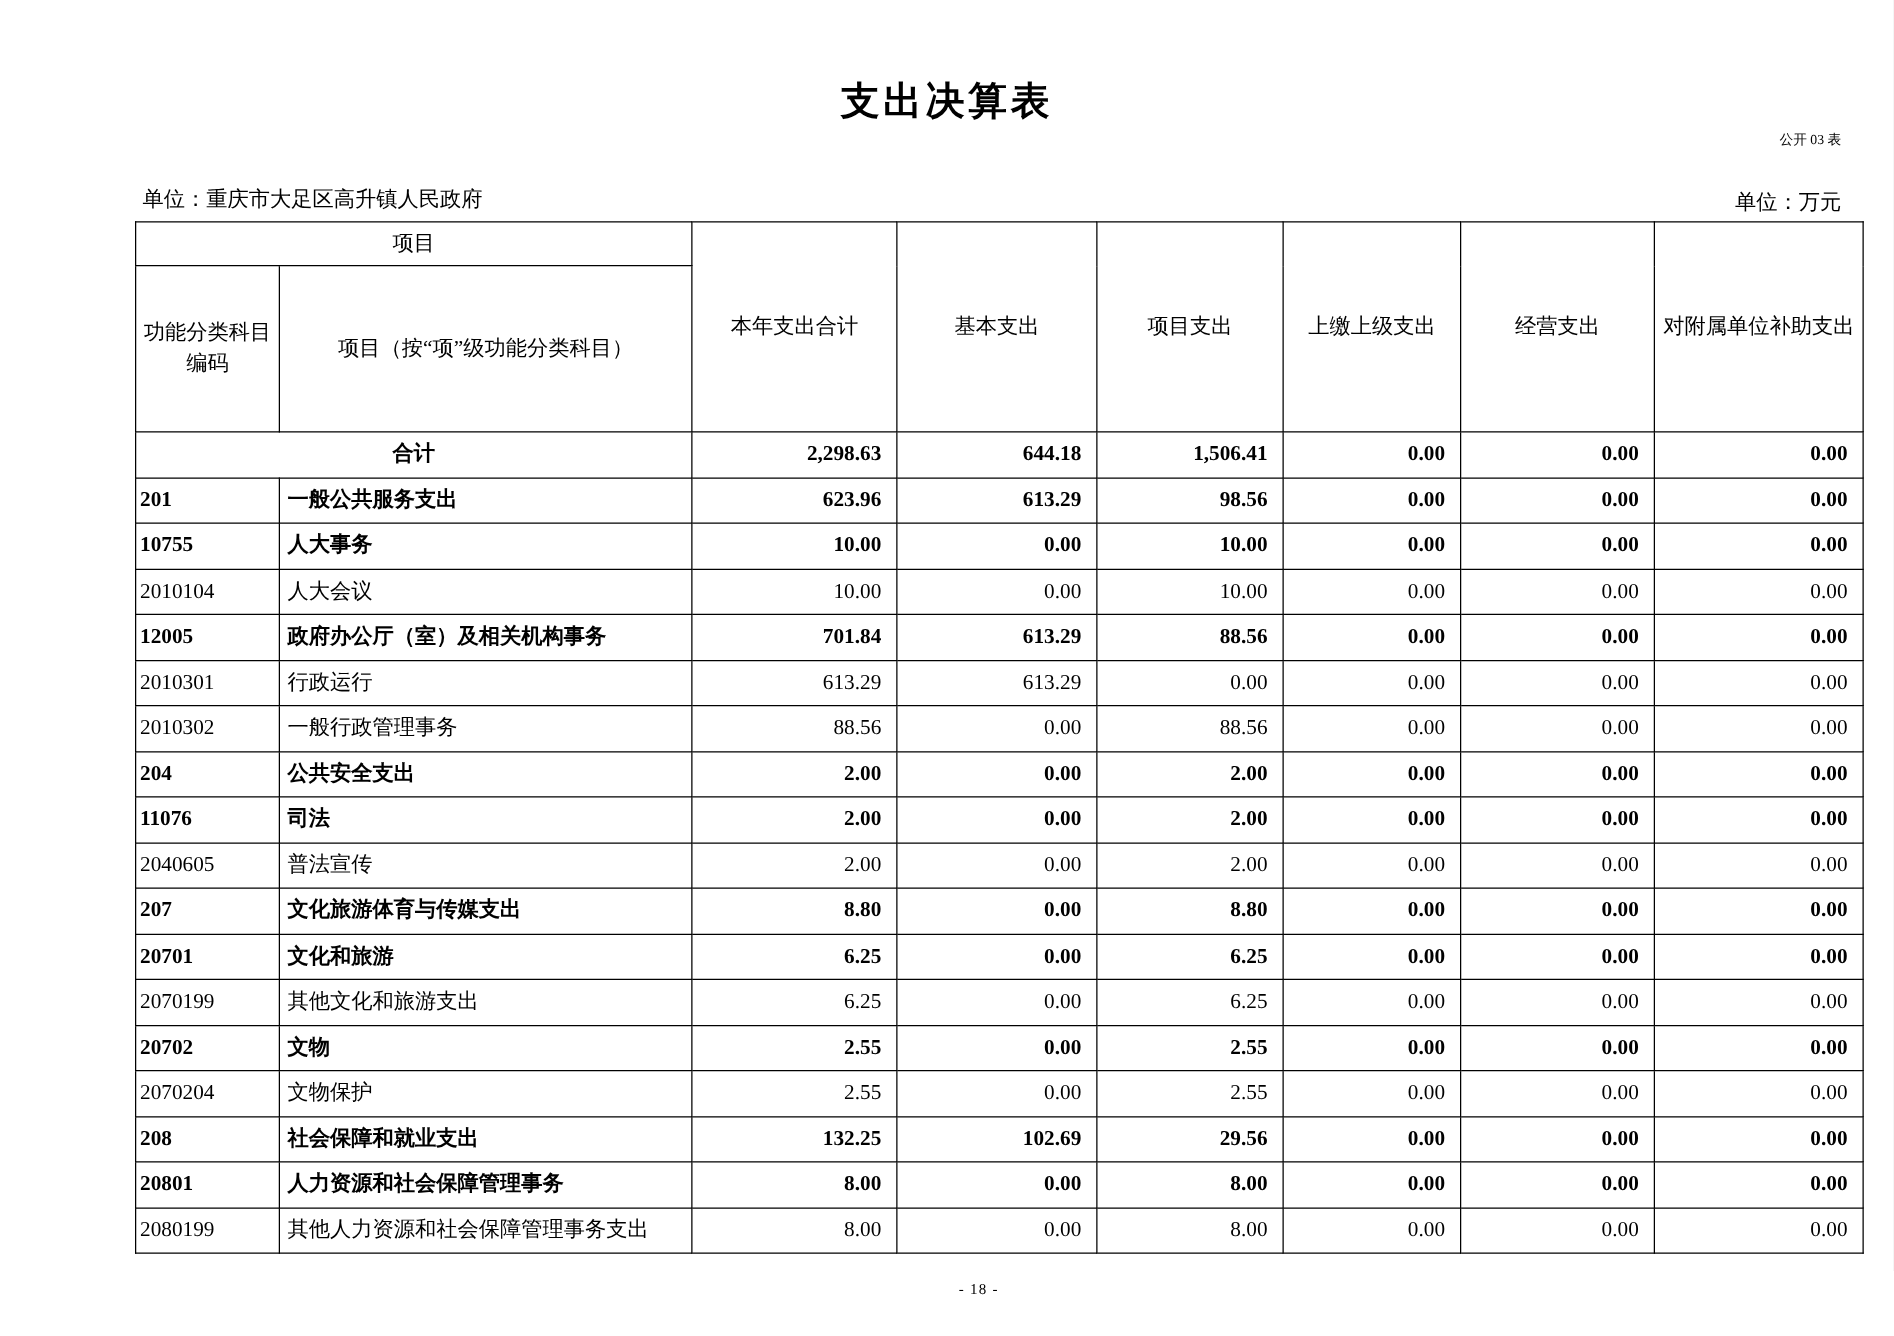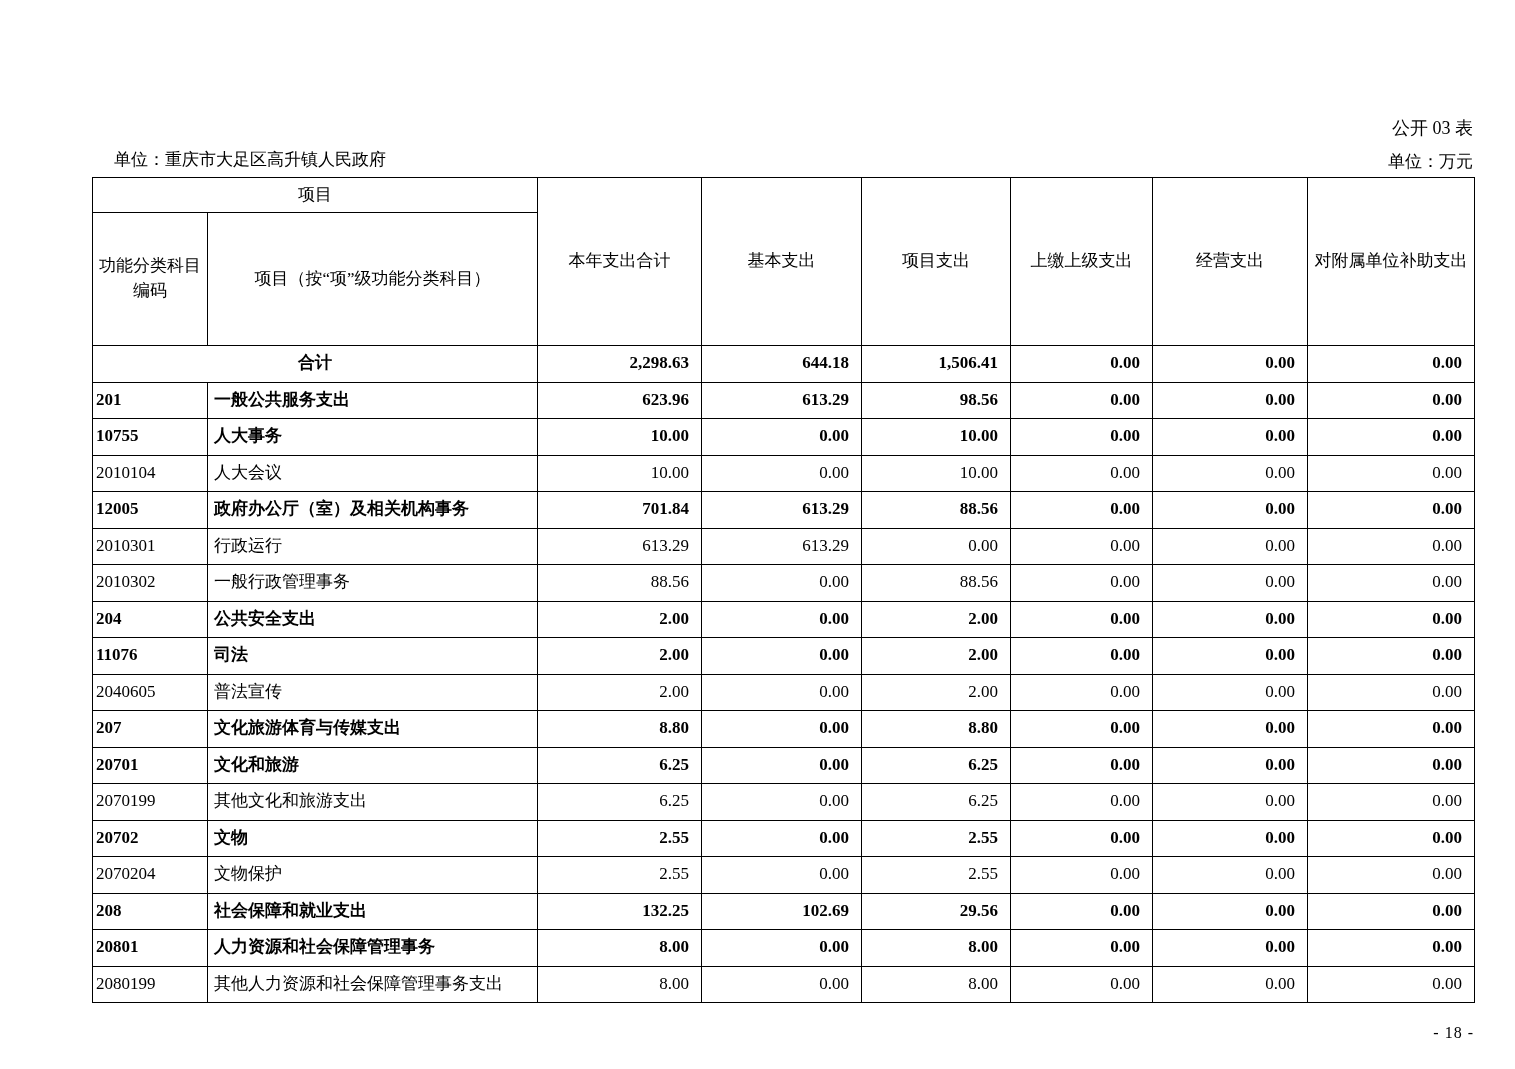--- a/index.html
+++ b/index.html
@@ -16,37 +16,37 @@
   .doc-title {
     position: absolute;
     top: 60px; left: 0; right: 0;
     text-align: center;
     font-size: 31px;
     font-weight: bold;
     letter-spacing: 3px;
   }
   .form-label {
     position: absolute;
-    top: 116px; right: 42px;
-    font-size: 18px;
+    top: 104px; right: 42px;
+    font-size: 11px;
   }
   .org-label {
     position: absolute;
     top: 148px; left: 92px;
     font-size: 17px;
     margin-left: 22px;
   }
   .unit-label {
     position: absolute;
     top: 150px; right: 42px;
     font-size: 17px;
   }
   table.exp-table {
     position: absolute;
-    top: 177px; left: 92px;
+    top: 177px; left: 108px;
     width: 1382px;
     table-layout: fixed;
     border-collapse: collapse;
     border-radius: 23px;
   }
   .exp-table th, .exp-table td {
     border: 1px solid #000000;
     font-size: 17px;
     font-weight: normal;
     overflow: hidden;
@@ -58,30 +58,31 @@
   .exp-table tbody tr { height: 36.5px; }
   .exp-table td.code  { text-align: left;  padding-left: 3px;  vertical-align: middle; }
   .exp-table td.name  { text-align: left;  padding-left: 6px;  vertical-align: middle; }
   .exp-table td.num   { text-align: right; padding-right: 12px; vertical-align: middle; }
   .exp-table td.total-cell { text-align: center; vertical-align: middle; }
   .exp-table tr.bold td { font-weight: bold; }
   .page-number {
     position: absolute;
     top: 1024px; left: 92px;
     width: 1382px;
-    text-align: right;
-    font-size: 16px;
+    text-align: center;
+    font-size: 12px;
     letter-spacing: 1px;
   }
 </style>
 </head>
 <body>
 
 <div class="page">
 
+  <div class="doc-title">支出决算表</div>
 
   <div class="form-label">公开 03 表</div>
 
   <div class="org-label">单位：重庆市大足区高升镇人民政府</div>
 
   <div class="unit-label">单位：万元</div>
 
   <table class="exp-table">
     <colgroup>
       <col style="width:115px">

